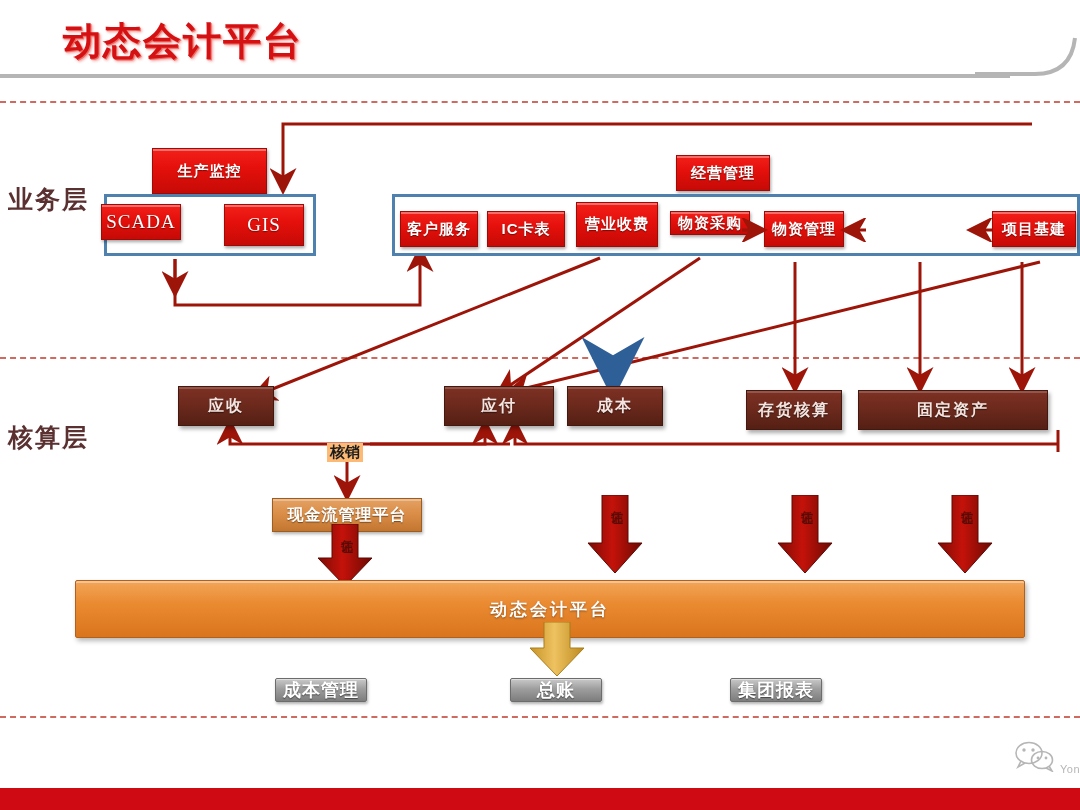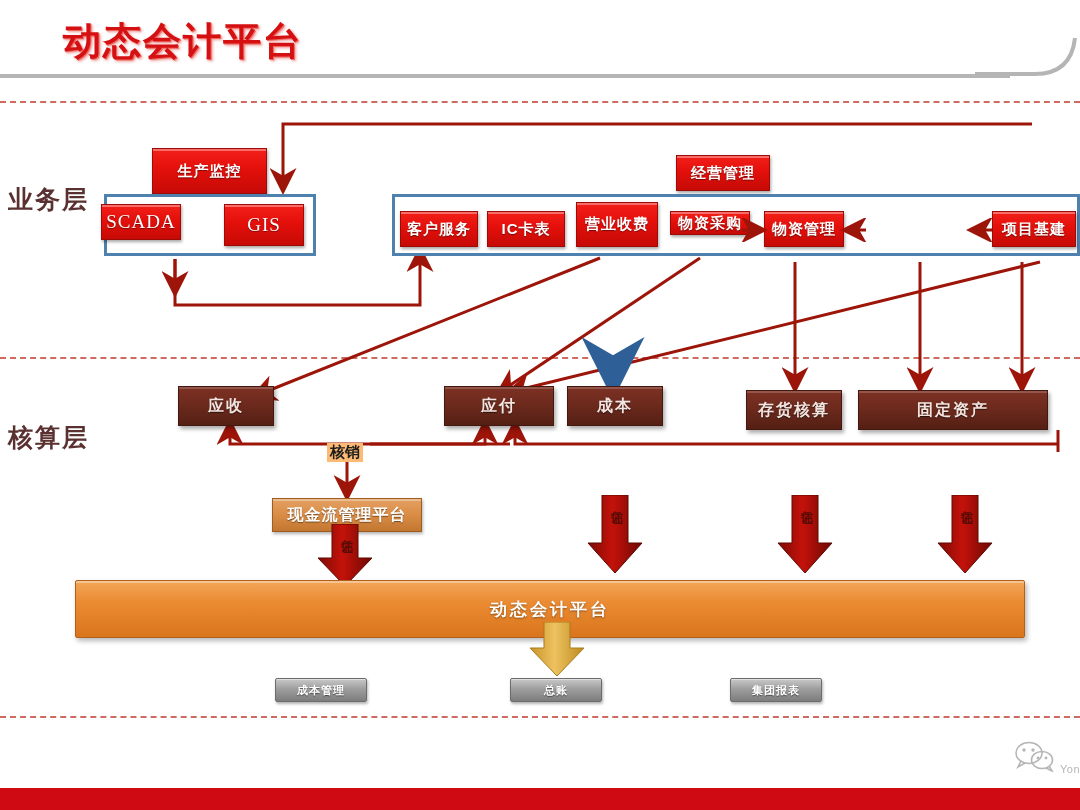--- a/index.html
+++ b/index.html
@@ -65,21 +65,21 @@
         border:1px solid #b3601a;border-radius:2px;
         color:#fff;font-size:17px;font-weight:bold;letter-spacing:3px;
         display:flex;align-items:center;justify-content:center;
         text-shadow:0 1px 2px rgba(0,0,0,.4);
         box-shadow:2px 3px 5px rgba(0,0,0,.28), inset 0 2px 0 rgba(255,255,255,.35);}
 
   
   .gbox{position:absolute;box-sizing:border-box;
         background:linear-gradient(180deg,#c9c9c9 0%,#9e9e9e 45%,#7d7d7d 100%);
         border:1px solid #6c6c6c;border-radius:2px;
-        color:#fff;font-size:11px;font-weight:bold;letter-spacing:1px;
+        color:#fff;font-size:18px;font-weight:bold;letter-spacing:1px;
         display:flex;align-items:center;justify-content:center;
         text-shadow:0 1px 1px rgba(0,0,0,.5);
         box-shadow:1px 2px 3px rgba(0,0,0,.3), inset 0 1px 0 rgba(255,255,255,.45);
         white-space:nowrap;}
 
   
   .bigarrow{position:absolute;}
   .ba-label{position:absolute;color:#4a0b06;font-size:12px;font-weight:bold;
             writing-mode:vertical-rl;letter-spacing:1px;opacity:.85;}
 

